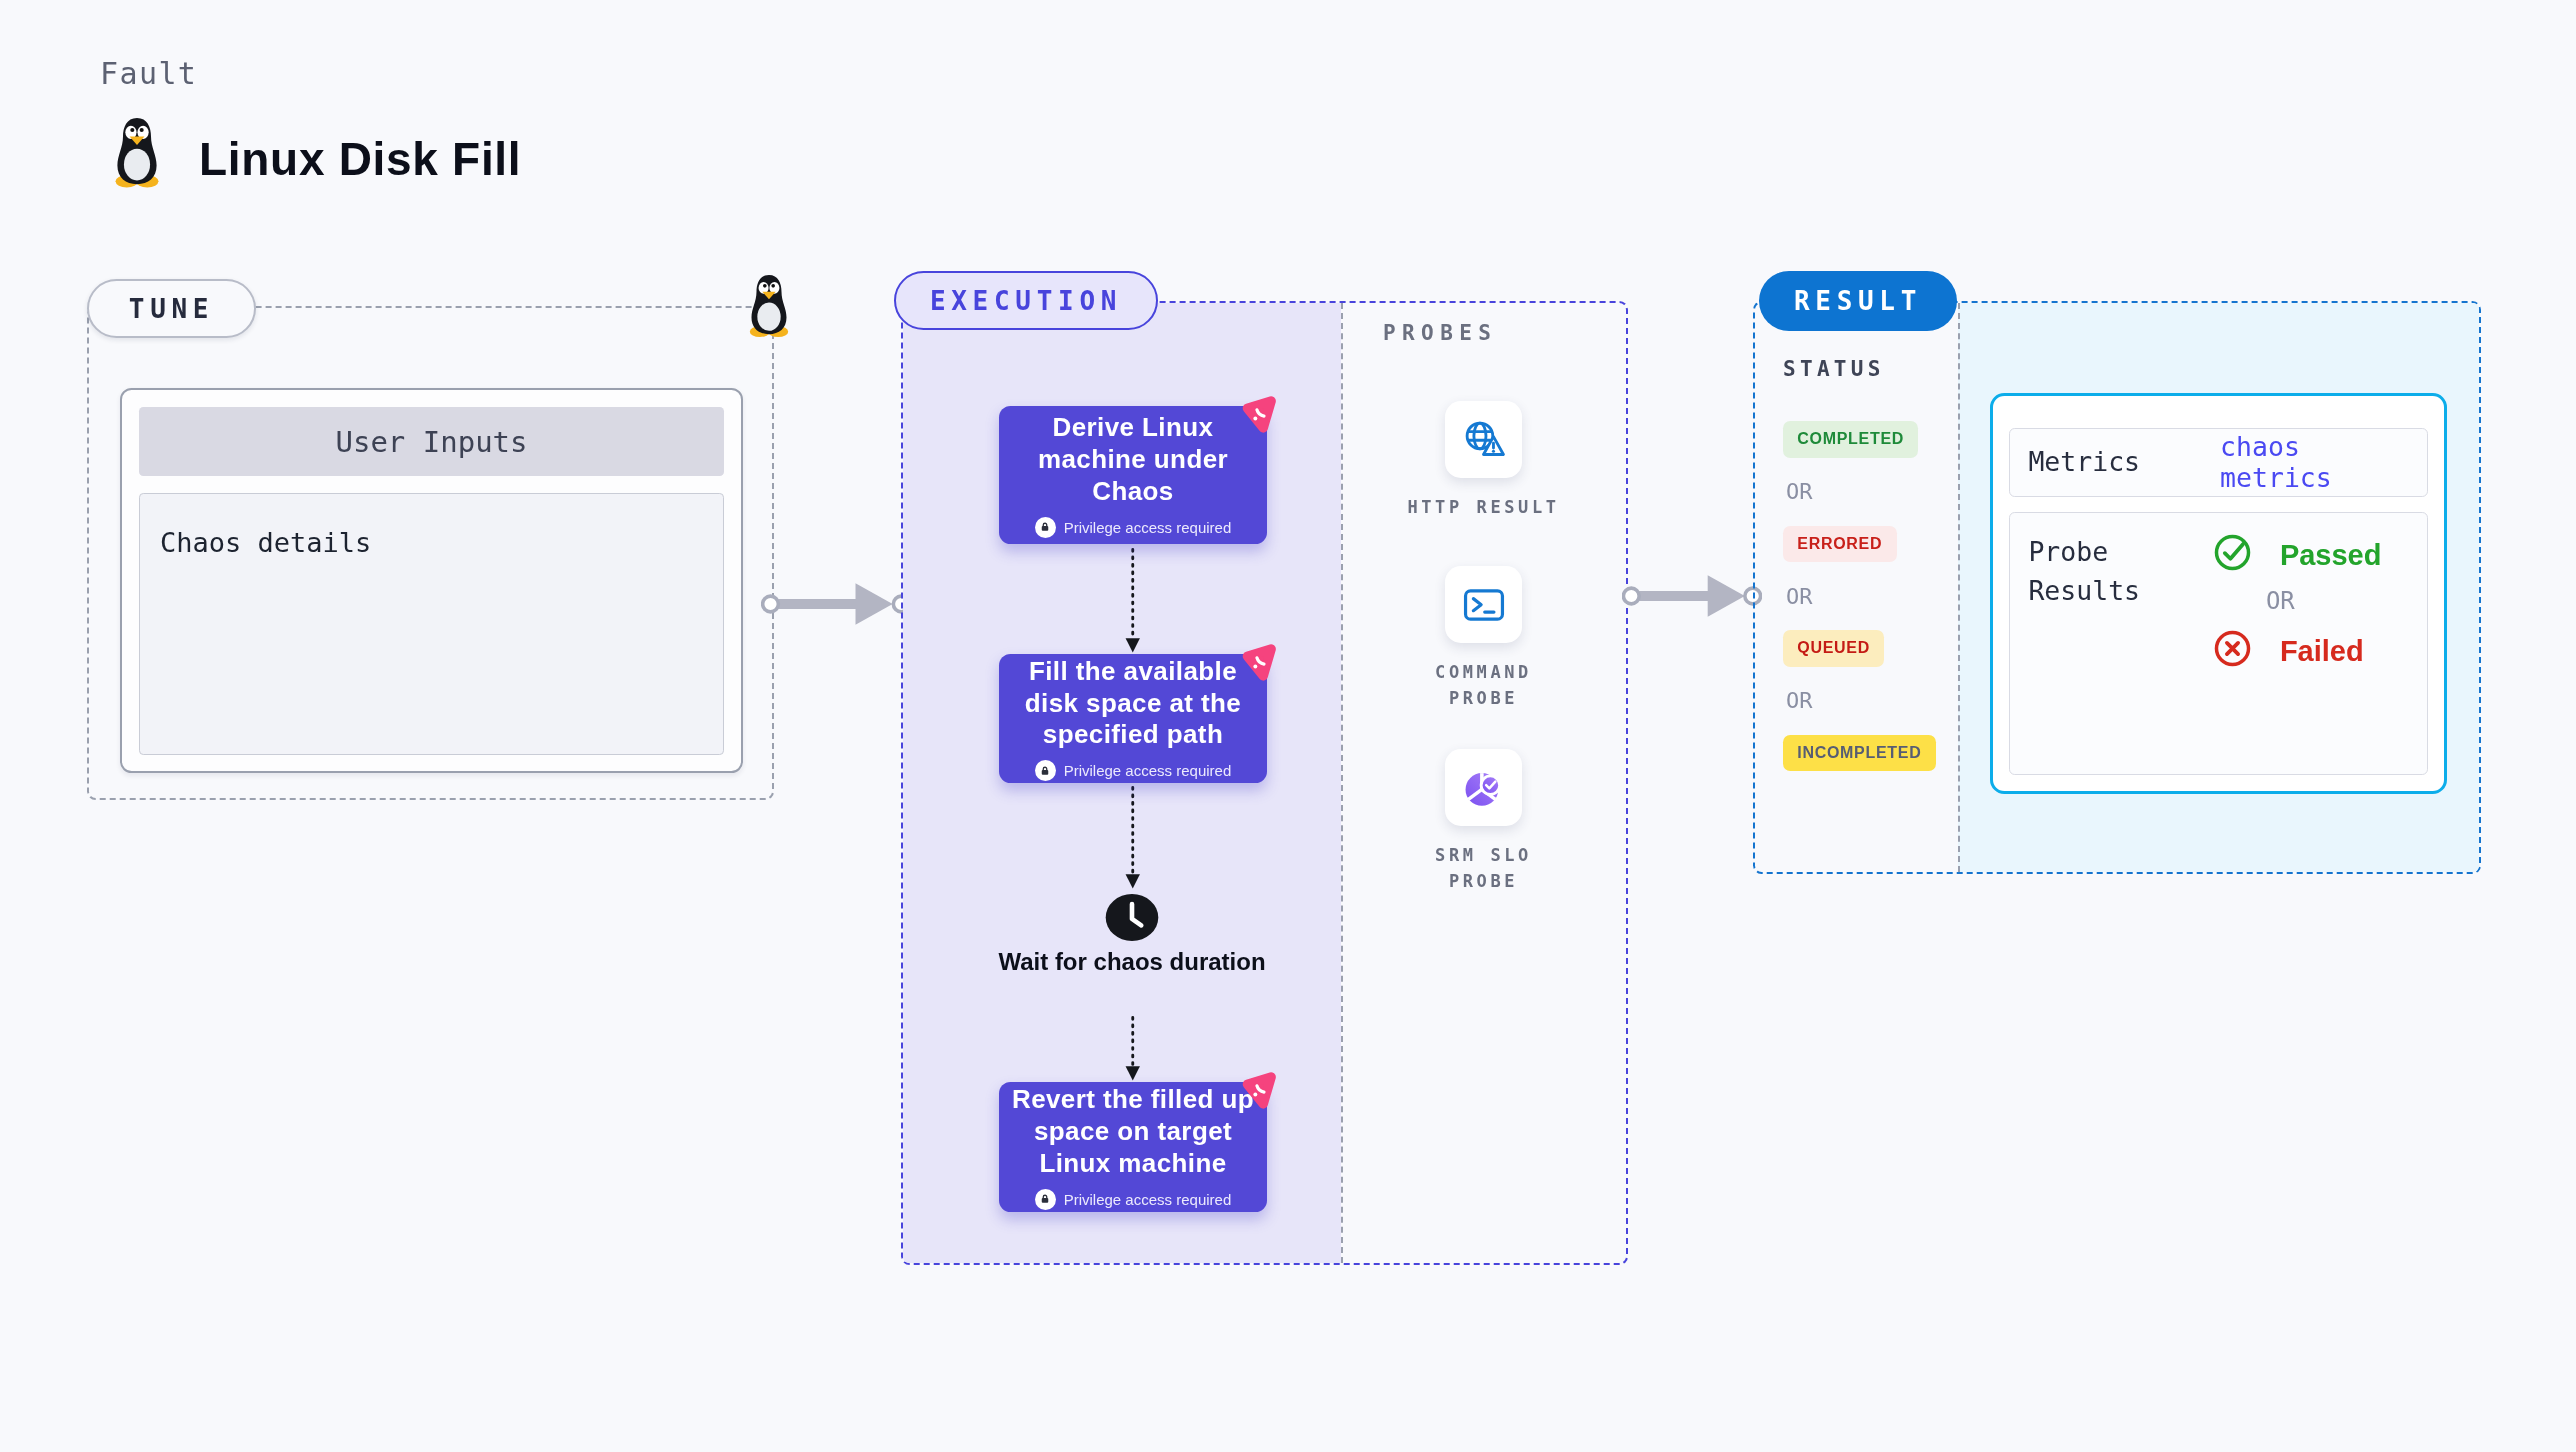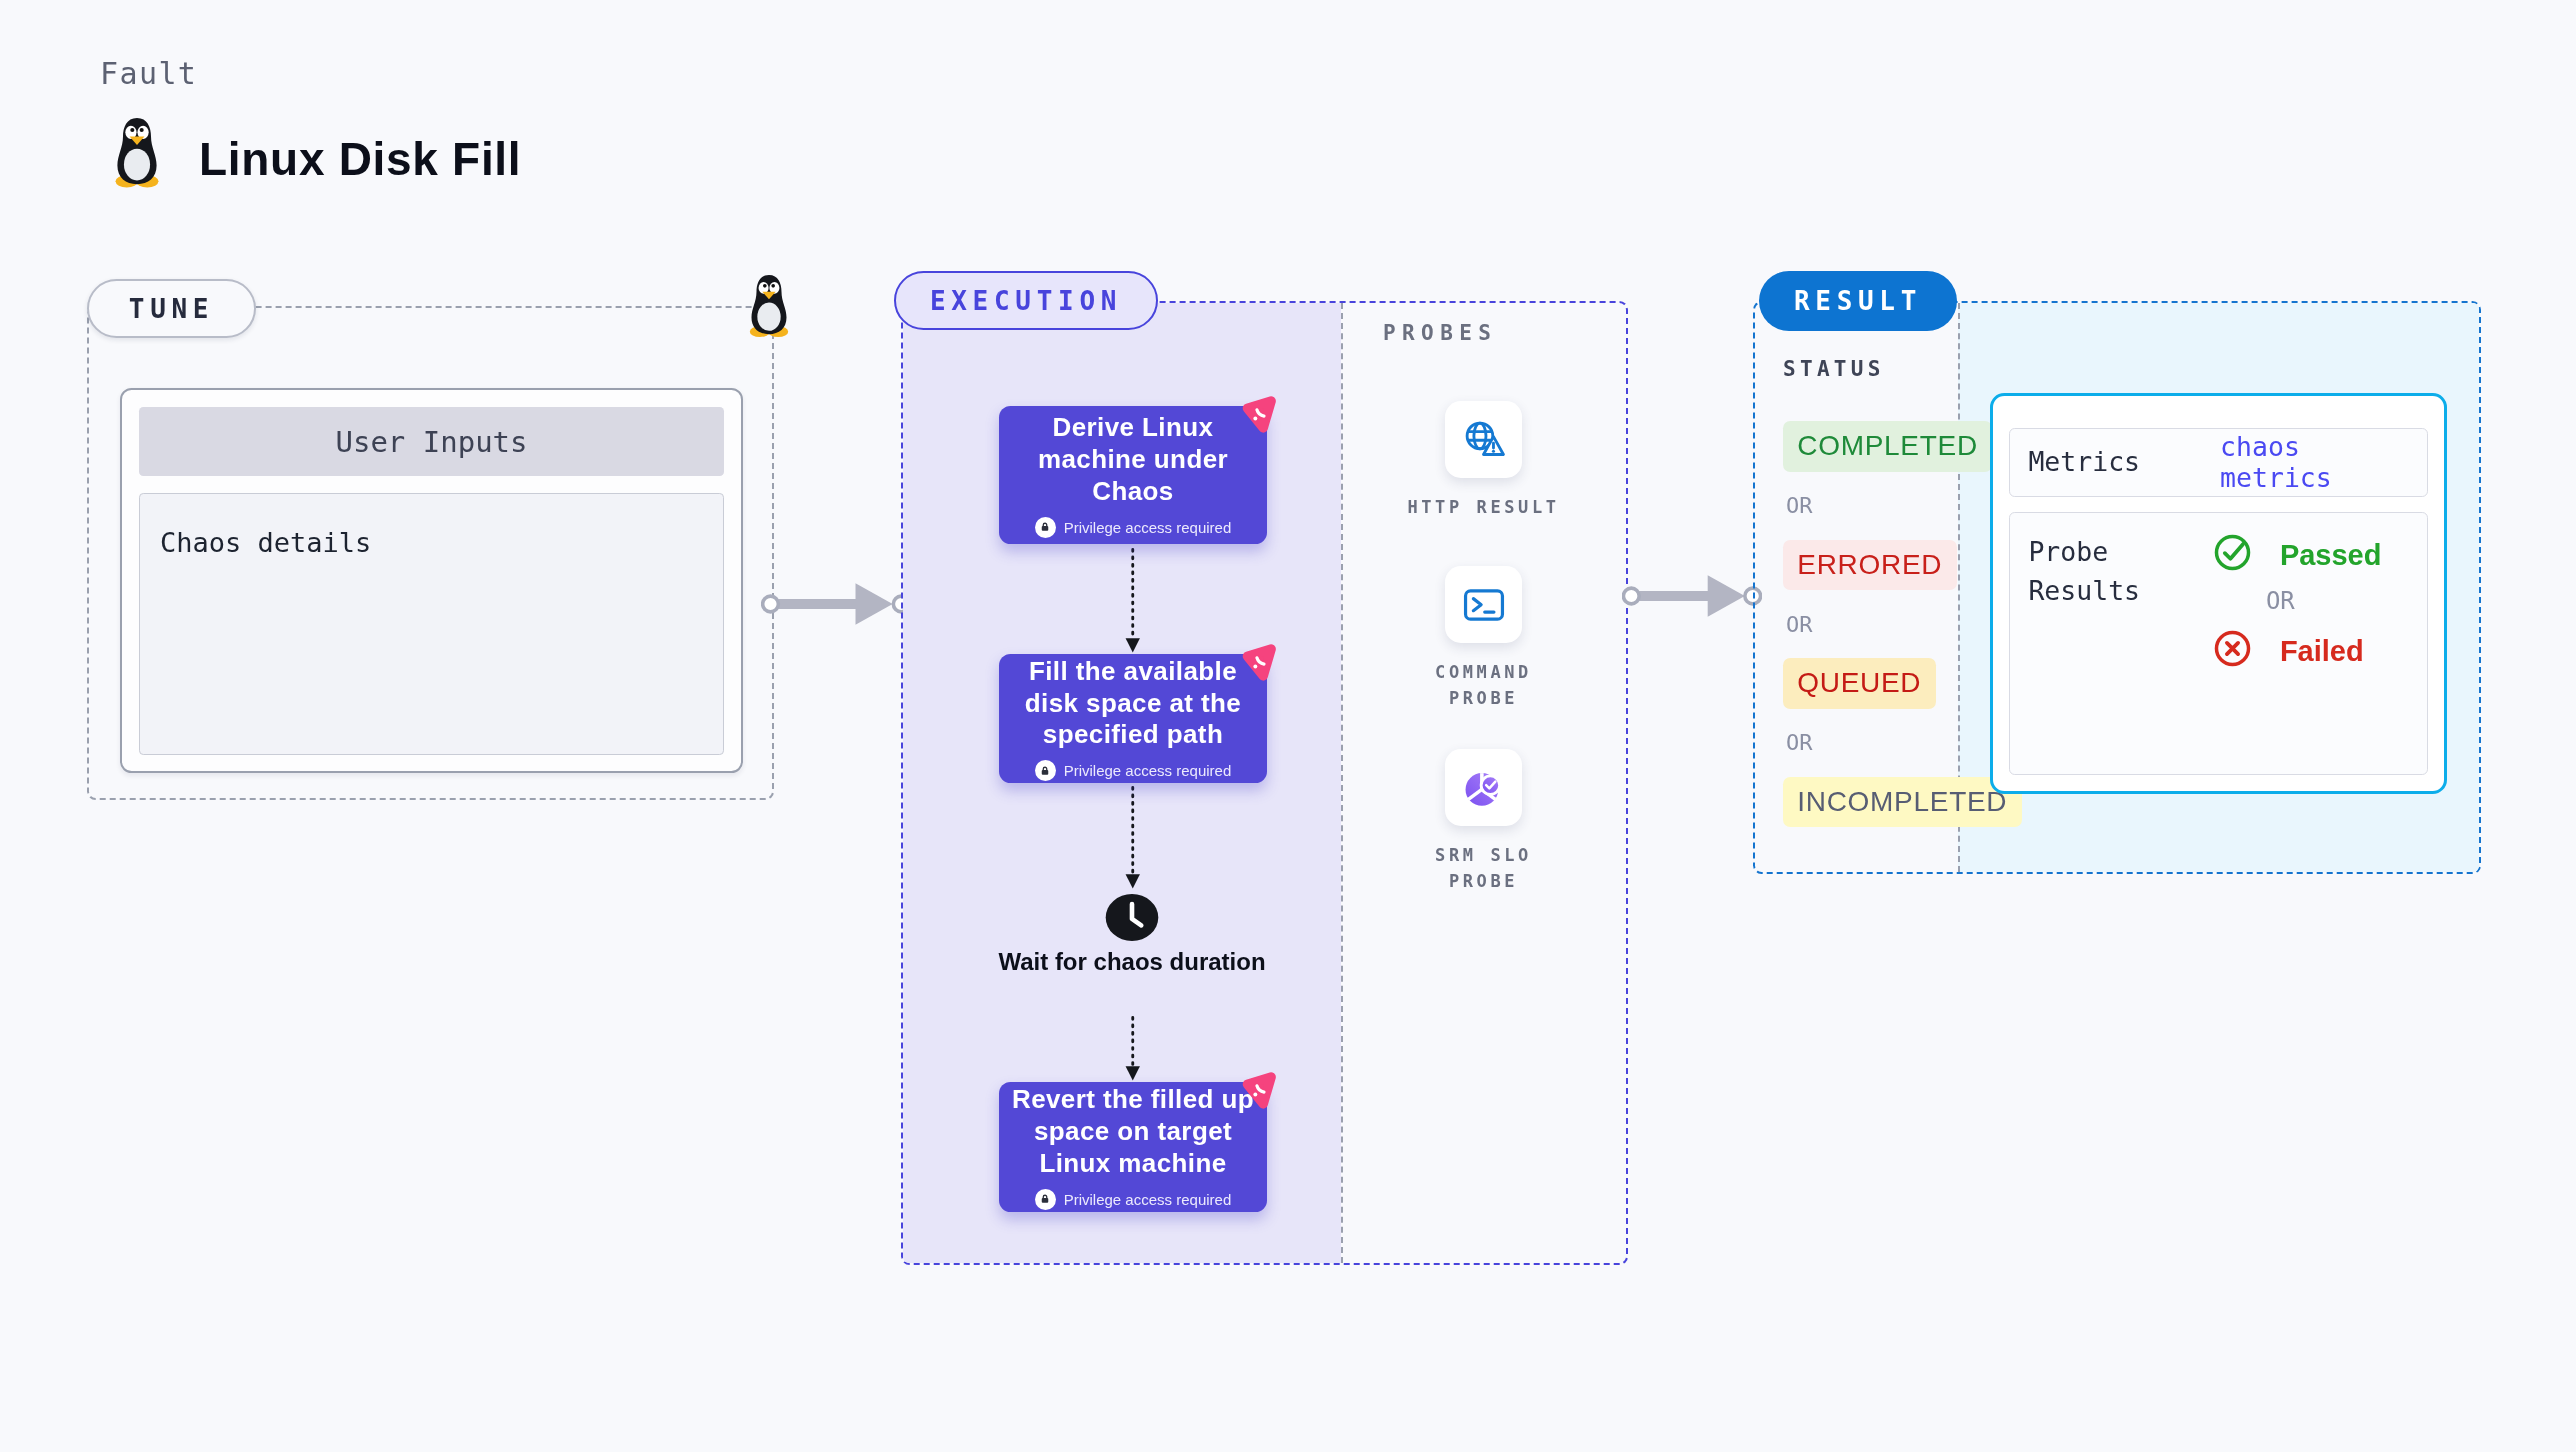--- a/index.html
+++ b/index.html
@@ -71,21 +71,21 @@
   .probe-label{margin-top:17px;font-size:17px;font-weight:bold;letter-spacing:3.6px;color:#6b7080;
     text-align:center;line-height:1.5;width:154px}
 
   
   #result-box{left:1753px;top:301px;width:724px;height:569px;border:2.9px dashed #1474cf;border-radius:8.6px}
   #result-blue{position:absolute;left:203px;top:0;bottom:0;right:0;background:#e9f6fd;border-radius:0 5.7px 5.7px 0}
   #result-sep{position:absolute;left:203px;top:0;bottom:0;border-left:2.1px dashed #9aa0ae}
 
   #status-col{left:1783px;top:357px;width:186px;display:flex;flex-direction:column;align-items:flex-start}
   #status-title{font-size:21px;font-weight:bold;letter-spacing:4.3px;color:#3f4557;margin-bottom:40px}
-  .status-badge{font-size:28px;font-weight:normal;letter-spacing:0.7px;padding:9.3px 14.3px;border-radius:7.2px}
+  .status-badge{font-size:16px;font-weight:bold;letter-spacing:0.7px;padding:9.3px 14.3px;border-radius:7.2px}
   .or{font-size:22px;color:#8a8fa3;margin:21.5px 0 21.5px 2.9px}
 
   #output-card{left:1990px;top:393px;width:457px;height:401px;background:#fff;
     border:3.6px solid #0cadea;border-radius:14.3px;padding:15.8px;box-sizing:border-box;
     display:flex;flex-direction:column;z-index:2}
   #output-header{height:64px;background:#d3d3de;border-radius:7.2px;display:flex;flex:none;
     align-items:center;justify-content:center;font-size:29px;color:#6d7285}
   .out-row{margin-top:15.8px;border:1.4px solid #d9dbe4;background:#fbfcfe;border-radius:5.7px;
     display:flex;padding:14.3px 18.6px;box-sizing:border-box}
   #metrics-row{align-items:center;height:69px;flex:none}
@@ -292,21 +292,21 @@
 <div class="pill" id="result-pill" style="background-color: rgb(13, 116, 209);">RESULT</div>
 
 <div class="abs" id="status-col">
   <div class="mono" id="status-title">STATUS</div>
   <div class="status-badge" style="background-color: rgb(225, 241, 222); color: rgb(30, 138, 57);">COMPLETED</div>
   <div class="or mono">OR</div>
   <div class="status-badge" style="background-color: rgb(251, 233, 233); color: rgb(200, 32, 26);">ERRORED</div>
   <div class="or mono">OR</div>
   <div class="status-badge" style="background-color: rgb(252, 237, 190); color: rgb(196, 27, 21);">QUEUED</div>
   <div class="or mono">OR</div>
-  <div class="status-badge" style="background-color: #fef9c3; color: rgb(87, 93, 115);">INCOMPLETED</div>
+  <div class="status-badge" style="background-color: #fde047; color: rgb(87, 93, 115);">INCOMPLETED</div>
 </div>
 
 <div class="abs" id="output-card">
   <div class="out-row" id="metrics-row">
     <div class="out-label mono" id="metrics-label">Metrics</div>
     <div class="mono" id="metrics-value" style="color: rgb(74, 73, 242);">chaos metrics</div>
   </div>
   <div class="out-row" id="probe-results-row">
     <div class="out-label mono" id="probe-results-label">Probe Results</div>
     <div class="pr-col">

